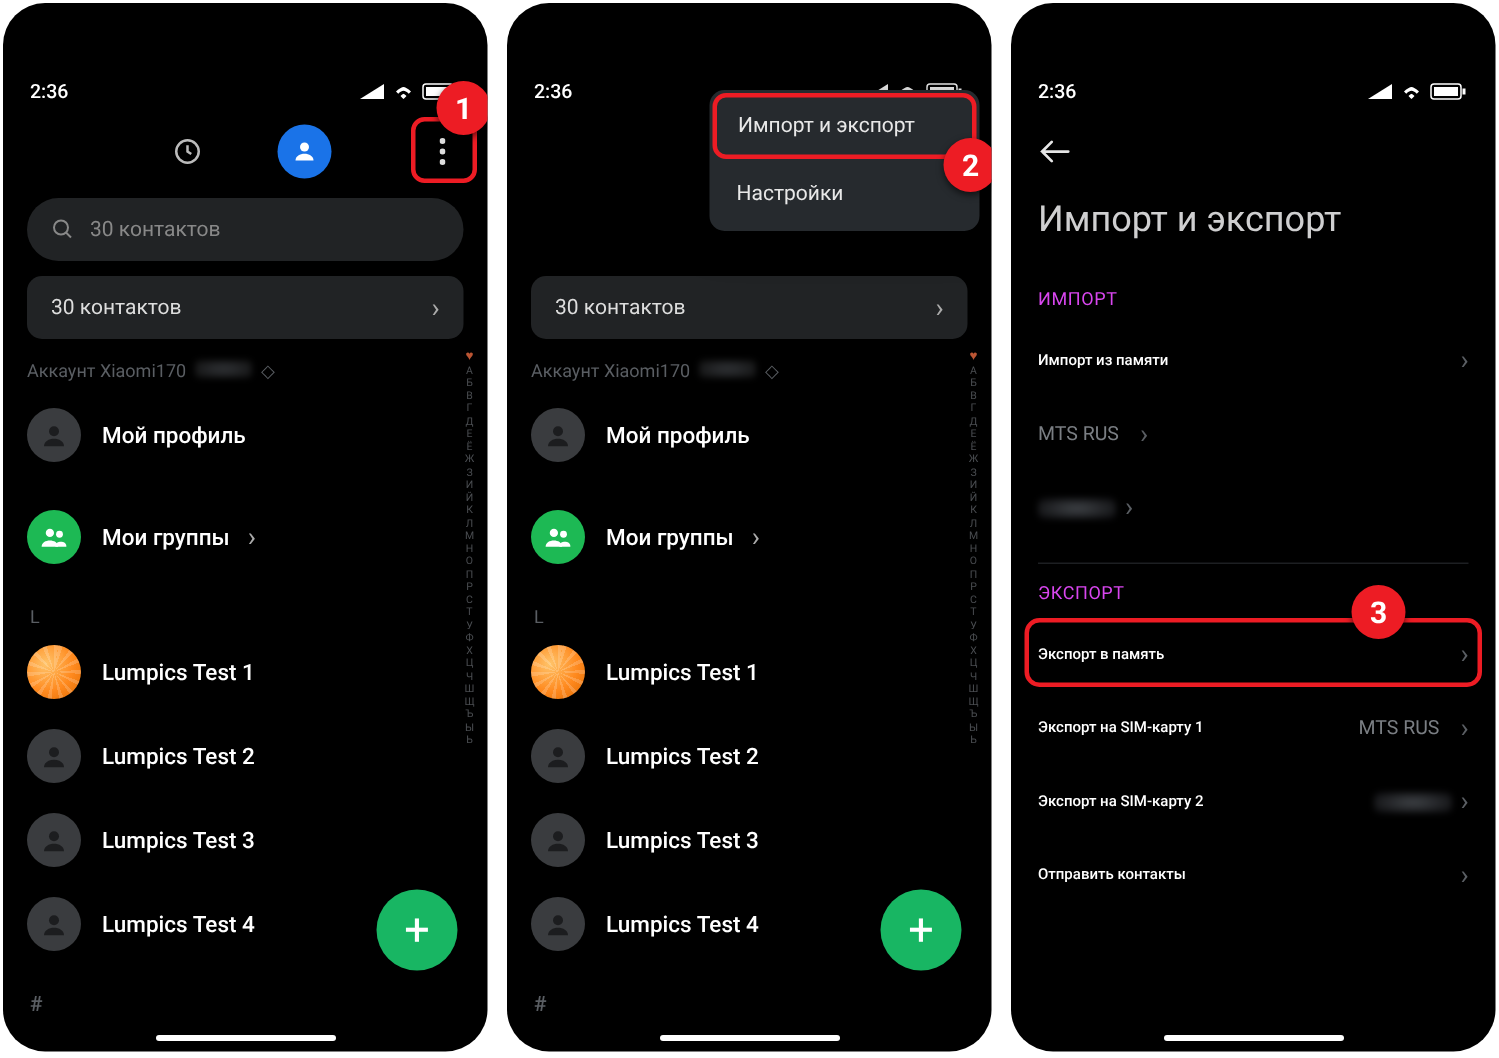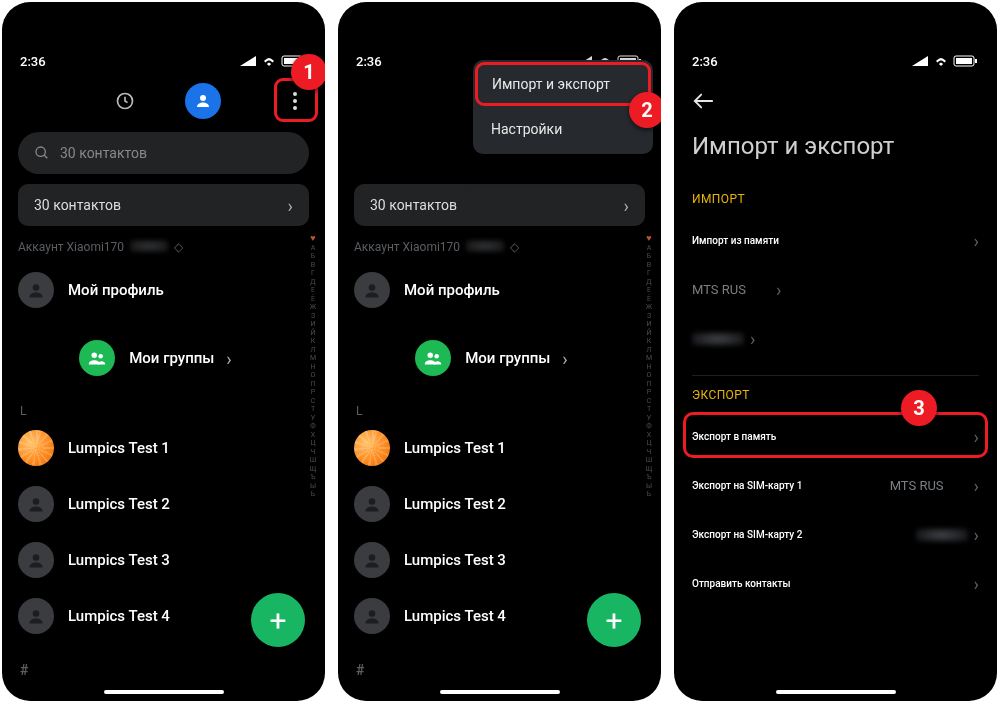--- a/index.html
+++ b/index.html
@@ -194,52 +194,52 @@
   .back-row {
     padding: 16px 18px 4px;
   }
   .page-title {
     padding: 14px 18px 26px;
     font-size: 24px;
     font-weight: 400;
     color: #cfcfd0;
   }
   .sect-header {
-    color: #eab308;
+    color: #d946ef;
     font-size: 12px;
     padding: 6px 18px 10px;
     letter-spacing: .4px;
   }
   .setting-row {
     display: flex;
     align-items: center;
     justify-content: space-between;
     padding: 14px 18px;
     gap: 10px;
   }
   .setting-row .lbl { font-size: 10px; font-weight: 500; color: #fff; }
-  .setting-row .sub { font-size: 13px; color: #7a7e83; margin-right: 24px; }
+  .setting-row .sub { font-size: 13px; color: #7a7e83; margin-right: 8px; }
   .setting-row .chev { color: #5a5e63; }
   .divider { height: 1px; background: #1d1f22; margin: 12px 18px 6px; }
   .blur-chip {
     display: inline-block;
     width: 52px; height: 14px;
     background: radial-gradient(ellipse,#3a3d41 10%,#0d0d0f 90%);
     filter: blur(2px);
     border-radius: 4px;
   }
   .setting-hl {
     position: absolute;
     left: 9px; right: 9px;
     height: 46px;
     border: 3px solid #ed1c24;
     border-radius: 10px;
     pointer-events: none;
   }
-  .groups-row { justify-content: center; gap: 12px; }
+  .groups-row { justify-content: flex-start; gap: 12px; }
 </style>
 </head>
 <body>
 
 <div class="phone">
   <div class="statusbar">
     <span>2:36</span>
     <span class="status-icons">
       <svg viewBox="0 0 18 12" width="18">
           <path d="M1 11 L17 11 L17 1 Z" fill="#fff"></path>

